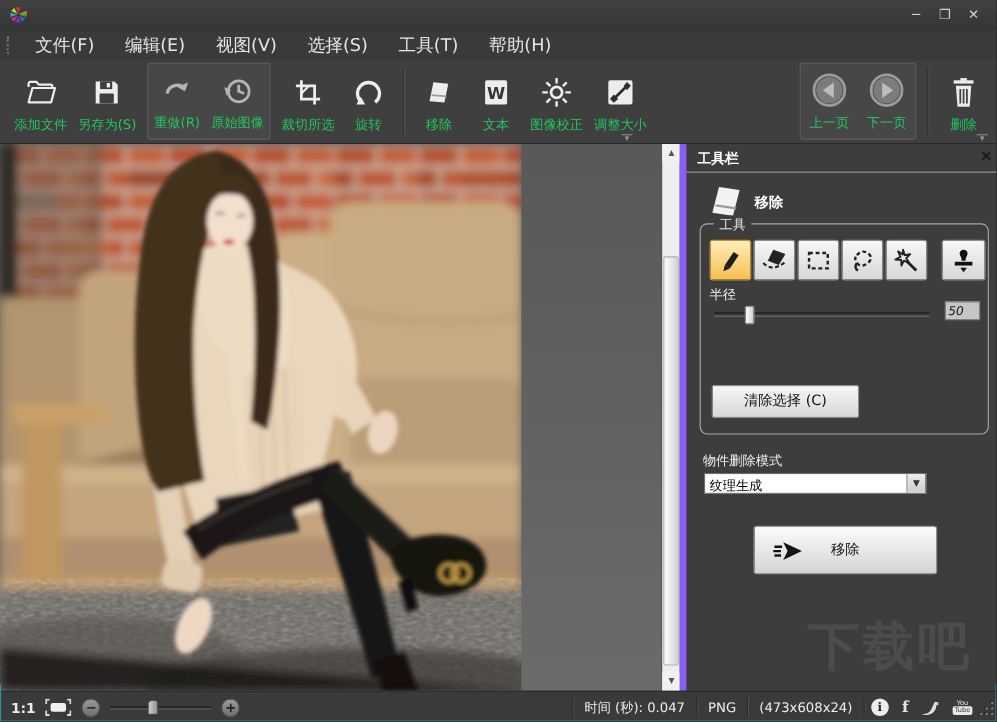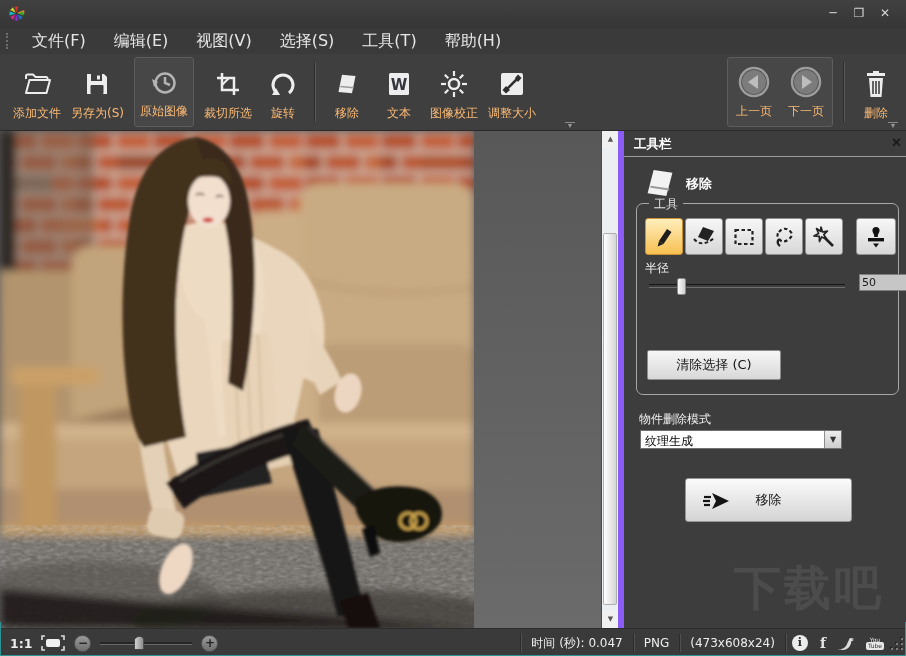--- a/index.html
+++ b/index.html
@@ -15,21 +15,21 @@
 
   
   #menubar{position:absolute;left:0;top:28px;width:906px;height:26px;background:#3a3a3a;display:flex;align-items:center;}
   .menugrip{width:6px;height:16px;border-left:2px dotted #6e6e6e;margin:0 6px 0 6px;}
   .menuitem{padding:0 14px;font-size:16px;color:#e6e6e6;line-height:26px;}
 
   
   #toolbar{position:absolute;left:0;top:54px;width:906px;height:77px;background:#3f3f3f;border-bottom:1px solid #2a2a2a;display:flex;align-items:stretch;padding:2px 4px 2px 8px;}
   .tbtn{display:flex;flex-direction:column;align-items:center;justify-content:flex-end;padding:4px 5px 6px;min-width:52px;}
   .ticon{height:38px;display:flex;align-items:center;justify-content:center;}
-  .tlabel{font-size:12px;color:#fdba74;white-space:nowrap;margin-top:2px;}
+  .tlabel{font-size:12px;color:#22c55e;white-space:nowrap;margin-top:2px;}
   .tgroup{display:flex;background:#474747;border:1px solid #5d5d5d;border-radius:3px;margin:1px 5px;}
   .tsep{width:0;border-left:1px solid #2d2d2d;border-right:1px solid #585858;margin:6px 5px;}
   .tspacer{flex:1;}
   .overflow{position:absolute;font-size:8px;color:#9a9a9a;width:10px;text-align:center;border-top:1px solid #8a8a8a;line-height:6px;height:8px;top:122px;}
   #ovf1{left:565px;} #ovf2{left:888px;}
 
   
   #canvas{position:absolute;left:0;top:131px;width:601px;height:497px;background:linear-gradient(#585858,#6b6b6b);}
   #photo{position:absolute;left:0;top:0;width:474px;height:497px;}
   #vscroll{position:absolute;left:601px;top:131px;width:17px;height:497px;background:#eceff1;border-left:1px solid #4a4a4a;}
@@ -45,21 +45,21 @@
   #toolheadicon{position:absolute;left:20px;top:36px;}
   #toolheadlabel{position:absolute;left:62px;top:44px;font-size:13px;font-weight:bold;color:#fff;}
   #fieldset{position:absolute;left:12px;top:72px;width:263px;height:192px;border:1px solid #a8a8a8;border-radius:7px;}
   #fieldlegend{position:absolute;left:12px;top:-8px;background:#3d3d3d;padding:0 5px;font-size:12px;color:#e2e2e2;}
   .toolbtn{position:absolute;top:14px;width:38px;height:37px;background:linear-gradient(#f7f7f7,#d7d7d7);border:1px solid #8f8f8f;border-radius:3px;display:flex;align-items:center;justify-content:center;}
   .toolbtn.sel{background:linear-gradient(#ffeebc,#f6c051);border:1px solid #c89134;}
   #tb1{left:8px;} #tb2{left:48px;} #tb3{left:88px;} #tb4{left:128px;} #tb5{left:168px;} #tb6{left:219px;width:40px;}
   #radlabel{position:absolute;left:8px;top:56px;font-size:12px;color:#eee;}
   #radslider{position:absolute;left:12px;top:80px;width:196px;height:4px;border-top:1px solid #181818;border-bottom:1px solid #6e6e6e;}
   #radhandle{position:absolute;left:28px;top:-7px;width:9px;height:17px;background:linear-gradient(90deg,#fbfbfb,#cfcfcf);border:1px solid #8a8a8a;border-radius:2px;}
-  #radvalue{position:absolute;left:222px;top:70px;width:48px;height:17px;background:#c6c6c6;border:1px solid #7f7f7f;font-size:11px;color:#1a1a1a;padding:0 2px;font-family:"DejaVu Sans","Liberation Sans",sans-serif;}
+  #radvalue{position:absolute;left:222px;top:70px;width:32px;height:17px;background:#c6c6c6;border:1px solid #7f7f7f;font-size:11px;color:#1a1a1a;padding:0 2px;font-family:"DejaVu Sans","Liberation Sans",sans-serif;font-style:italic;}
   #clearbtn{position:absolute;left:10px;top:146px;width:134px;height:30px;background:linear-gradient(#f6f6f6,#d8d8d8);border:1px solid #8d8d8d;border-radius:2px;font-size:13px;color:#111;text-align:center;line-height:28px;}
   #modelabel{position:absolute;left:15px;top:280px;font-size:12px;color:#eee;}
   #combo{position:absolute;left:16px;top:299px;width:202px;height:19px;background:#fff;border:1px solid #6f6f6f;}
   #combotext{position:absolute;left:4px;top:2px;font-size:12px;color:#000;}
   #combobtn{position:absolute;right:0;top:0;width:17px;height:17px;background:linear-gradient(#ededed,#cdcdcd);border-left:1px solid #8d8d8d;color:#333;font-size:8px;text-align:center;line-height:17px;}
   #bigremove{position:absolute;left:61px;top:347px;width:167px;height:44px;background:linear-gradient(#fbfbfb,#d4d4d4);border:1px solid #969696;border-radius:3px;}
   #bigremovelabel{position:absolute;left:0;right:0;top:12px;text-align:center;font-size:13px;color:#111;}
   #bigremoveicon{position:absolute;left:16px;top:10px;}
   #panelwatermark{position:absolute;left:110px;top:426px;font-size:47px;font-weight:bold;color:rgba(255,255,255,0.08);letter-spacing:3px;white-space:nowrap;}
 
@@ -136,20 +136,29 @@
             <path d="M3 3 H20 L23 6 V23 H3 Z" fill="#ededed"></path>
             <rect x="7" y="3" width="11" height="7" fill="#3f3f3f"></rect>
             <rect x="13" y="4.5" width="3" height="4" fill="#ededed"></rect>
             <rect x="6.5" y="14" width="13" height="9" rx="1" fill="#3f3f3f"></rect>
           </svg>
       </span>
       <span class="tlabel">另存为(S)</span>
     </div>
 
     <div class="tgroup">
+      <div class="tbtn">
+        <span class="ticon">
+          <svg width="28" height="26" viewBox="0 0 28 26">
+              <path d="M21 12 a9 9 0 0 0 -16 4" fill="none" stroke="#b4b4b4" stroke-width="3"></path>
+              <path d="M24 6 L21.2 14 L14 10 Z" fill="#b4b4b4"></path>
+            </svg>
+        </span>
+        <span class="tlabel">重做(R)</span>
+      </div>
       <div class="tbtn">
         <span class="ticon">
           <svg width="28" height="27" viewBox="0 0 28 27">
               <circle cx="15" cy="14" r="9.5" fill="none" stroke="#b4b4b4" stroke-width="2.5"></circle>
               <path d="M15 8 V14 L20 16" fill="none" stroke="#b4b4b4" stroke-width="2.5"></path>
               <path d="M2 10 L8 13 L4 18 Z" fill="#b4b4b4"></path>
             </svg>
         </span>
         <span class="tlabel">原始图像</span>
       </div>

